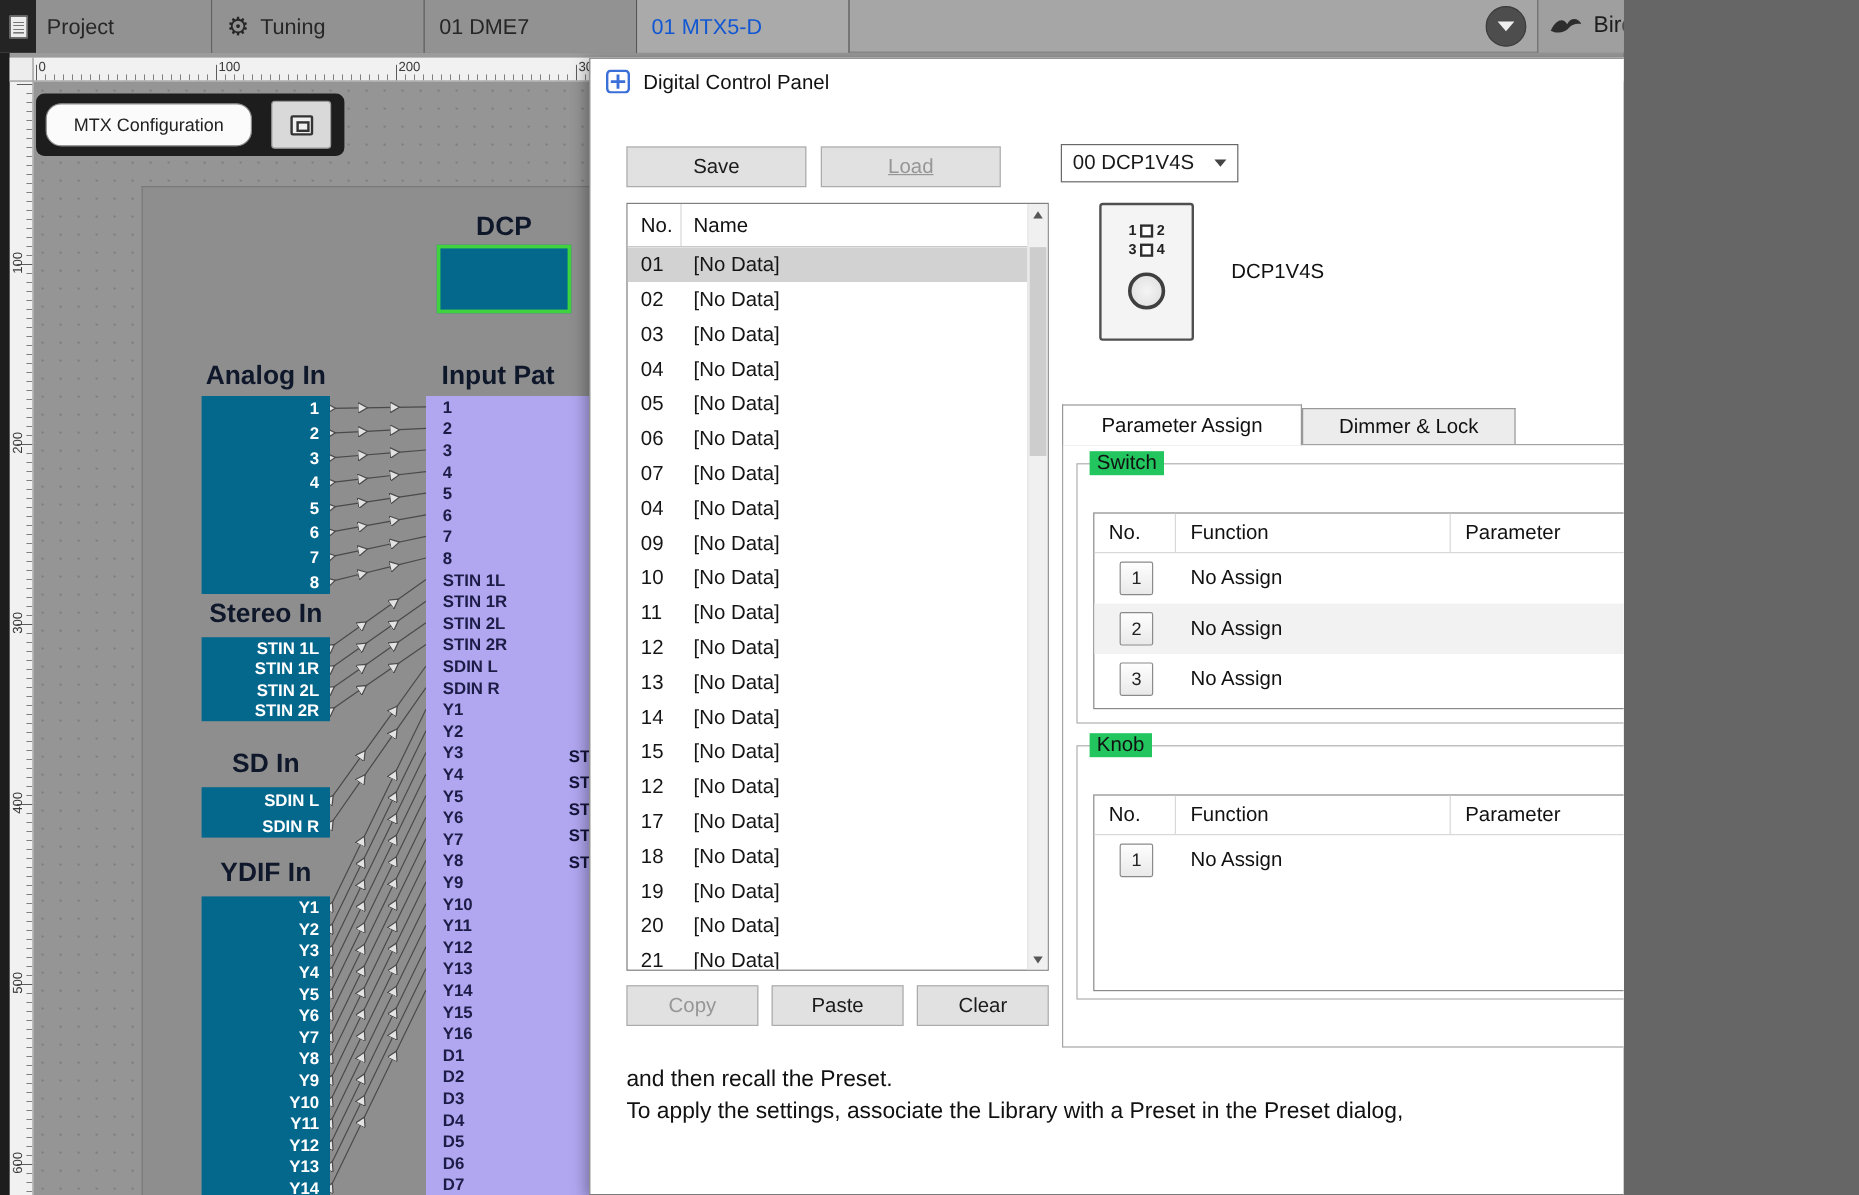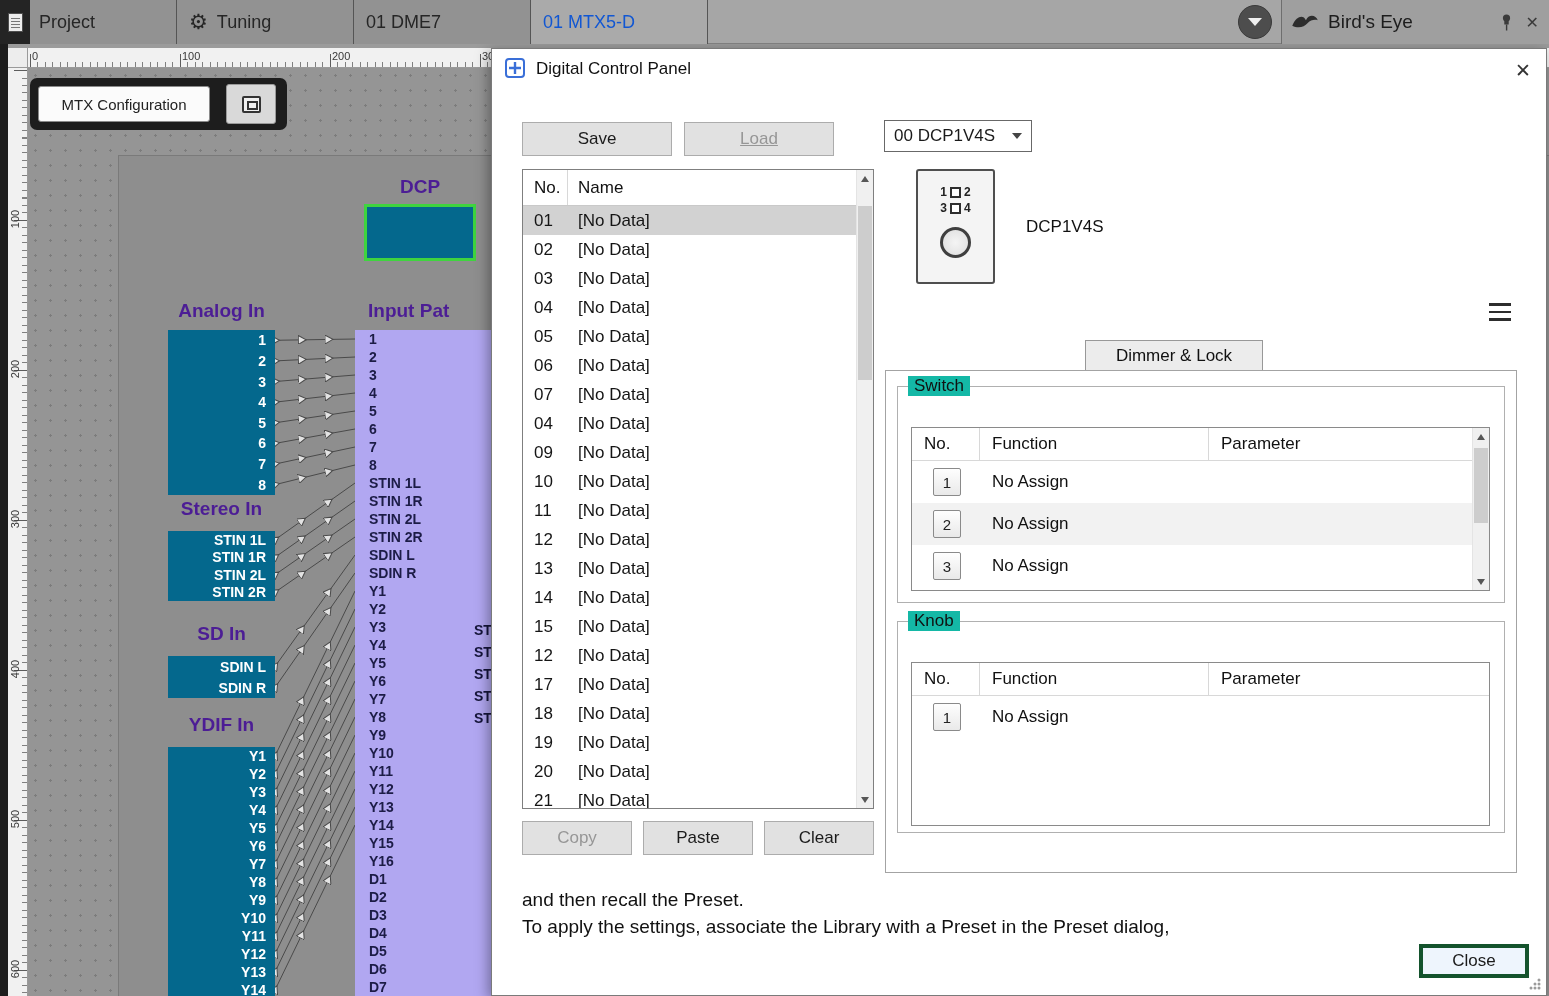--- a/index.html
+++ b/index.html
@@ -1,17 +1,17 @@
 <!DOCTYPE html>
 <html><head>
 <meta charset="utf-8">
 <style>
 *{margin:0;padding:0;box-sizing:border-box;}
 body{background:#666;}
-#root{position:relative;width:1549px;height:996px;overflow:hidden;background:#9b9b9b;font-family:"Liberation Sans","DejaVu Sans",sans-serif;color:#1a1a1a;}
+#root{position:relative;width:1353px;height:996px;overflow:hidden;background:#9b9b9b;font-family:"Liberation Sans","DejaVu Sans",sans-serif;color:#1a1a1a;}
 
 
 .tabbar{position:absolute;left:0;top:0;width:1549px;height:44px;background:#a6a6a6;border-bottom:1px solid #7e7e7e;z-index:40;}
 .tabs{position:absolute;left:0;top:0;height:44px;display:flex;}
 .tab{width:177px;height:44px;display:flex;align-items:center;gap:9px;padding-left:12px;background:#929292;border-right:1px solid #555;font-size:18px;color:#262626;cursor:default;}
 .tab .plate{width:30px;height:44px;margin-left:-12px;background:#242424;display:flex;align-items:center;justify-content:center;}
 .tab.active{background:#aaa;color:#1157d3;}
 .doc-icon{width:15px;height:19px;background:#ededed;border:1px solid #4f4f4f;position:relative;}
 .doc-icon::before{content:"";position:absolute;left:2px;right:2px;top:4px;height:10px;background:repeating-linear-gradient(to bottom,#777 0 1px,transparent 1px 3px);}
 .gear-icon{font-family:"DejaVu Sans",sans-serif;font-size:21px;color:#262626;line-height:1;}
@@ -28,25 +28,25 @@
 .ruler-top .minor{position:absolute;left:2px;right:0;bottom:0;height:5px;background:repeating-linear-gradient(to right,#808080 0 1px,transparent 1px 7.5px);}
 .ruler-top .major{position:absolute;left:2px;right:0;bottom:0;height:13px;background:repeating-linear-gradient(to right,#5c5c5c 0 1px,transparent 1px 150px);}
 .ruler-top span{position:absolute;top:2px;font-size:11px;color:#3a3a3a;}
 .ruler-left{position:absolute;left:8px;top:68px;width:20px;height:928px;background:#f1f1f1;border-right:1px solid #9a9a9a;z-index:24;overflow:hidden;}
 .ruler-left .minor{position:absolute;top:2px;bottom:0;right:0;width:5px;background:repeating-linear-gradient(to bottom,#808080 0 1px,transparent 1px 7.5px);}
 .ruler-left .major{position:absolute;top:2px;bottom:0;right:0;width:13px;background:repeating-linear-gradient(to bottom,#5c5c5c 0 1px,transparent 1px 150px);}
 .ruler-left span{position:absolute;left:-13px;width:40px;text-align:center;font-size:11px;color:#3a3a3a;transform:rotate(-90deg);}
 .canvas-bg{position:absolute;left:28px;top:68px;right:0;bottom:0;background-color:#959595;background-image:radial-gradient(circle,#7c7c7c 1.1px,transparent 1.2px);background-size:15px 15px;z-index:1;}
 .device-area{position:absolute;left:118px;top:155px;width:1431px;height:841px;background:#8e8e8e;border-left:1px solid #7a7a7a;border-top:1px solid #7a7a7a;z-index:2;}
 .toolbar-pill{position:absolute;left:30px;top:78px;width:257px;height:52px;background:#1d1d1d;border-radius:7px;z-index:8;}
-.mtx-btn{position:absolute;left:8px;top:8px;width:172px;height:36px;background:#fbfbfb;border:1px solid #8a8a8a;border-radius:3px;display:flex;align-items:center;justify-content:center;font-size:15px;color:#222;}
+.mtx-btn{position:absolute;left:8px;top:8px;width:172px;height:36px;background:#fbfbfb;border:1px solid #8a8a8a;border-radius:13px;display:flex;align-items:center;justify-content:center;font-size:15px;color:#222;}
 .port-btn{position:absolute;left:196px;top:6px;width:50px;height:40px;background:#d9d9d9;border:1px solid #9a9a9a;border-radius:3px;display:flex;align-items:center;justify-content:center;}
 .port-btn .win{width:19px;height:17px;border:2px solid #333;border-radius:2px;position:relative;background:#f0f0f0;}
 .port-btn .win::after{content:"";position:absolute;left:3px;top:3px;width:7px;height:5px;border:2px solid #333;}
-.blk-label{position:absolute;font-size:19px;font-weight:700;color:#4c1d95;text-align:center;z-index:5;white-space:nowrap;}
+.blk-label{position:absolute;font-size:22px;font-weight:700;color:#0f172a;text-align:center;z-index:5;white-space:nowrap;}
 .teal{position:absolute;background:#04688d;overflow:hidden;z-index:4;}
 .teal .port{display:flex;align-items:center;justify-content:flex-end;padding-right:9px;color:#fff;font-size:14px;font-weight:700;}
 .purple{position:absolute;background:#b1a7f1;overflow:hidden;z-index:4;}
 .purple .port{display:flex;align-items:center;padding-left:14px;color:#1c1c46;font-size:14px;font-weight:700;}
 .dcpbox{position:absolute;left:364px;top:204px;width:112px;height:57px;background:#04688d;border:3px solid #3fd43f;z-index:5;}
 .frag{position:absolute;left:474px;height:22px;display:flex;align-items:center;font-size:14px;font-weight:700;color:#15153a;z-index:6;}
 .wires{position:absolute;left:0;top:0;z-index:3;pointer-events:none;}
 
 
 .dialog{position:absolute;left:491px;top:48px;width:1056px;height:948px;background:#fff;border:1px solid #7a7a7a;box-shadow:-3px 3px 12px rgba(0,0,0,.35);z-index:30;}
@@ -83,21 +83,21 @@
 .knob-circle{width:31px;height:31px;border-radius:50%;border:3px solid #3f3f3f;background:radial-gradient(#f4f4f4,#ddd);margin-top:11px;}
 .devname{position:absolute;left:534px;top:163px;height:30px;display:flex;align-items:center;font-size:17px;color:#111;}
 .menu-icon{position:absolute;left:997px;top:254px;width:22px;height:18px;display:flex;flex-direction:column;justify-content:space-between;}
 .menu-icon i{display:block;height:2.6px;background:#2d2d2d;}
 .dtabs{position:absolute;left:393px;top:288px;width:500px;height:34px;}
 .dtab{position:absolute;display:flex;align-items:center;justify-content:center;font-size:17px;border:1px solid #989898;border-bottom:none;color:#111;}
 .dtab.active{left:0;top:0;width:200px;height:34px;background:#fff;z-index:2;}
 .dtab.inactive{left:200px;top:3px;width:178px;height:31px;background:#ececec;}
 .panel{position:absolute;left:393px;top:321px;width:632px;height:503px;border:1px solid #a3a3a3;background:#fff;}
 .group{position:absolute;border:1px solid #b0b0b0;background:#fff;}
-.group-label{position:absolute;top:-11px;left:10px;background:#14b8a6;padding:0 6px;font-size:17px;color:#111;}
+.group-label{position:absolute;top:-11px;left:10px;background:#22c55e;padding:0 6px;font-size:17px;color:#111;}
 .g-switch{left:11px;top:15px;width:608px;height:217px;}
 .g-knob{left:11px;top:250px;width:608px;height:212px;}
 .ptable{position:absolute;left:13px;top:40px;width:579px;height:164px;border:1px solid #8a8a8a;background:#fff;}
 .pt-head{display:grid;grid-template-columns:68px 229px 1fr;height:33px;border-bottom:1px solid #d8d8d8;}
 .pt-head div{display:flex;align-items:center;padding-left:12px;font-size:17px;color:#111;}
 .pt-head .h1,.pt-head .h2{border-right:1px solid #d8d8d8;}
 .with-scroll .pt-head,.with-scroll .pt-row{margin-right:17px;}
 .pt-row{display:grid;grid-template-columns:68px 229px 1fr;height:42px;align-items:center;}
 .pt-row.alt{background:#f2f2f2;}
 .numbtn{width:28px;height:28px;margin-left:21px;border:1px solid #8a8a8a;border-radius:2px;background:linear-gradient(#fefefe,#e9e9e9);display:flex;align-items:center;justify-content:center;font-size:15px;color:#222;}
@@ -446,20 +446,21 @@
     <div class="devname">DCP1V4S</div>
 
     <div class="menu-icon">
         <i></i>
         <i></i>
         <i></i>
       </div>
 
     <div class="dtabs">
       <div class="dtab inactive">Dimmer &amp; Lock</div>
+      <div class="dtab active">Parameter Assign</div>
     </div>
 
     <div class="panel">
       <div class="group g-switch">
         <div class="group-label">Switch</div>
         <div class="ptable with-scroll">
           <div class="pt-head">
             <div class="h1">No.</div>
             <div class="h2">Function</div>
             <div class="h3">Parameter</div>

